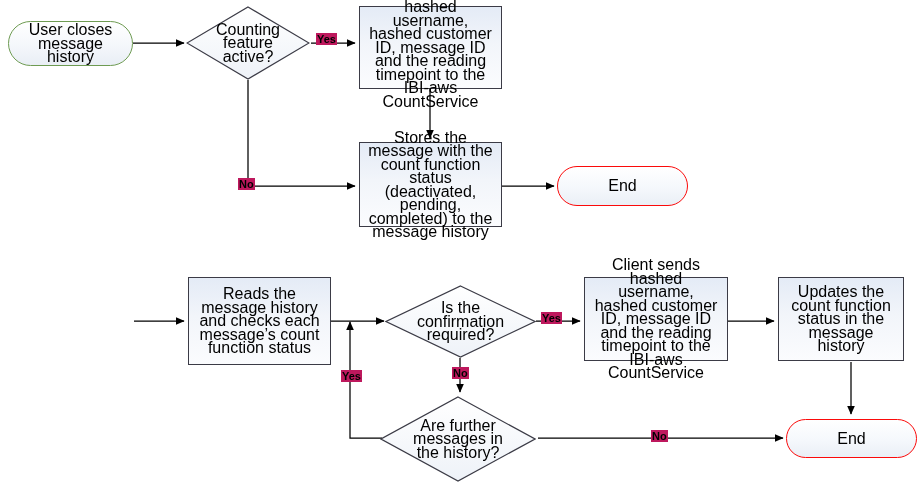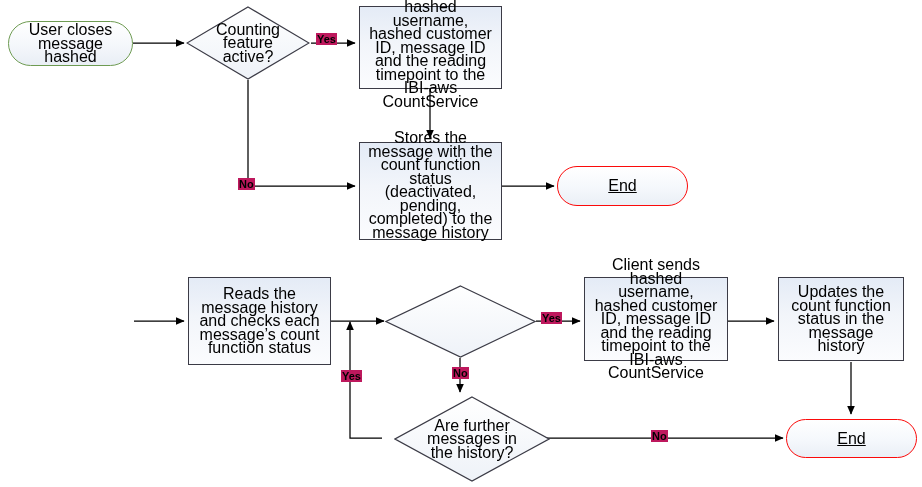--- a/index.html
+++ b/index.html
@@ -49,21 +49,20 @@
   .term-start {
     border: 1.3px solid #6e9b52;
     border-radius: 999px;
     background: linear-gradient(180deg, #ffffff 0%, #f4f7fb 55%, #e9eef5 100%);
   }
   
   .term-end {
     border: 1.4px solid #fb0a0a;
     border-radius: 999px;
     background: linear-gradient(180deg, #ffffff 0%, #f5f8fc 55%, #eaeff6 100%);
-    text-decoration: underline;
   }
   
   .process {
     border: 1.2px solid #3b3b46;
     background: linear-gradient(180deg, #e4ebf6 0%, #f2f5fa 45%, #fbfcfe 100%);
   }
   
   .decision {
     background: transparent;
     border: none;
@@ -125,21 +124,21 @@
 
       <path d="M 851 362 L 851 414" marker-end="url(#arrow)"></path>
 
       <path d="M 538 438 L 783 438" marker-end="url(#arrow)"></path>
 
       <path d="M 382 438 L 350 438 L 350 322" marker-end="url(#arrow)"></path>
     </g>
   </svg>
 
   <div class="node term-start" style="left:8px; top:21px; width:125px; height:45px;">
-    <span class="txt">User closes message hashed</span>
+    <span class="txt">User closes message history</span>
   </div>
 
   <div class="node decision" style="left:186px; top:6px; width:124px; height:74px;">
     <span class="dia">
       <svg viewBox="0 0 124 74" preserveAspectRatio="none" xmlns="http://www.w3.org/2000/svg">
         <defs>
           <linearGradient id="dg1" x1="0" y1="0" x2="0" y2="1">
             <stop offset="0%" stop-color="#ffffff"></stop>
             <stop offset="100%" stop-color="#eef2f8"></stop>
           </linearGradient>
@@ -147,21 +146,21 @@
         <polygon points="62,1 123,37 62,73 1,37" fill="url(#dg1)" stroke="#3b3b46" stroke-width="1.2"></polygon>
       </svg>
     </span>
     <span class="txt" style="max-width:92px;">Counting feature active?</span>
   </div>
 
   <div class="node process" style="left:359px; top:6px; width:143px; height:83px;">
     <span class="txt">Client sends hashed username, hashed customer ID, message ID and the reading timepoint to the IBI-aws CountService</span>
   </div>
 
-  <div class="node process" style="left:359px; top:142px; width:143px; height:98px;align-items:flex-end;">
+  <div class="node process" style="left:359px; top:142px; width:143px; height:85px;">
     <span class="txt">Stores the message with the count function status (deactivated, pending, completed) to the message history</span>
   </div>
 
   <div class="node term-end" style="left:557px; top:166px; width:131px; height:40px;">
     <span class="txt">End</span>
   </div>
 
   <span class="edge-label" style="left:316px; top:33px;">Yes</span>
   <span class="edge-label" style="left:238px; top:178px;">No</span>
 
@@ -175,31 +174,32 @@
       <svg viewBox="0 0 151 73" preserveAspectRatio="none" xmlns="http://www.w3.org/2000/svg">
         <defs>
           <linearGradient id="dg2" x1="0" y1="0" x2="0" y2="1">
             <stop offset="0%" stop-color="#ffffff"></stop>
             <stop offset="100%" stop-color="#eef2f8"></stop>
           </linearGradient>
         </defs>
         <polygon points="75.5,1 150,36.5 75.5,72 1,36.5" fill="url(#dg2)" stroke="#3b3b46" stroke-width="1.2"></polygon>
       </svg>
     </span>
+    <span class="txt" style="max-width:108px;">Is the confirmation required?</span>
   </div>
 
   <div class="node process" style="left:584px; top:277px; width:144px; height:84px;">
     <span class="txt">Client sends hashed username, hashed customer ID, message ID and the reading timepoint to the IBI-aws CountService</span>
   </div>
 
   <div class="node process" style="left:778px; top:277px; width:126px; height:84px;">
     <span class="txt">Updates the count function status in the message history</span>
   </div>
 
-  <div class="node decision" style="left:394px; top:396px; width:156px; height:86px;">
+  <div class="node decision" style="left:380px; top:396px; width:156px; height:86px;">
     <span class="dia">
       <svg viewBox="0 0 156 86" preserveAspectRatio="none" xmlns="http://www.w3.org/2000/svg">
         <defs>
           <linearGradient id="dg3" x1="0" y1="0" x2="0" y2="1">
             <stop offset="0%" stop-color="#ffffff"></stop>
             <stop offset="100%" stop-color="#eef2f8"></stop>
           </linearGradient>
         </defs>
         <polygon points="78,1 155,43 78,85 1,43" fill="url(#dg3)" stroke="#3b3b46" stroke-width="1.2"></polygon>
       </svg>

